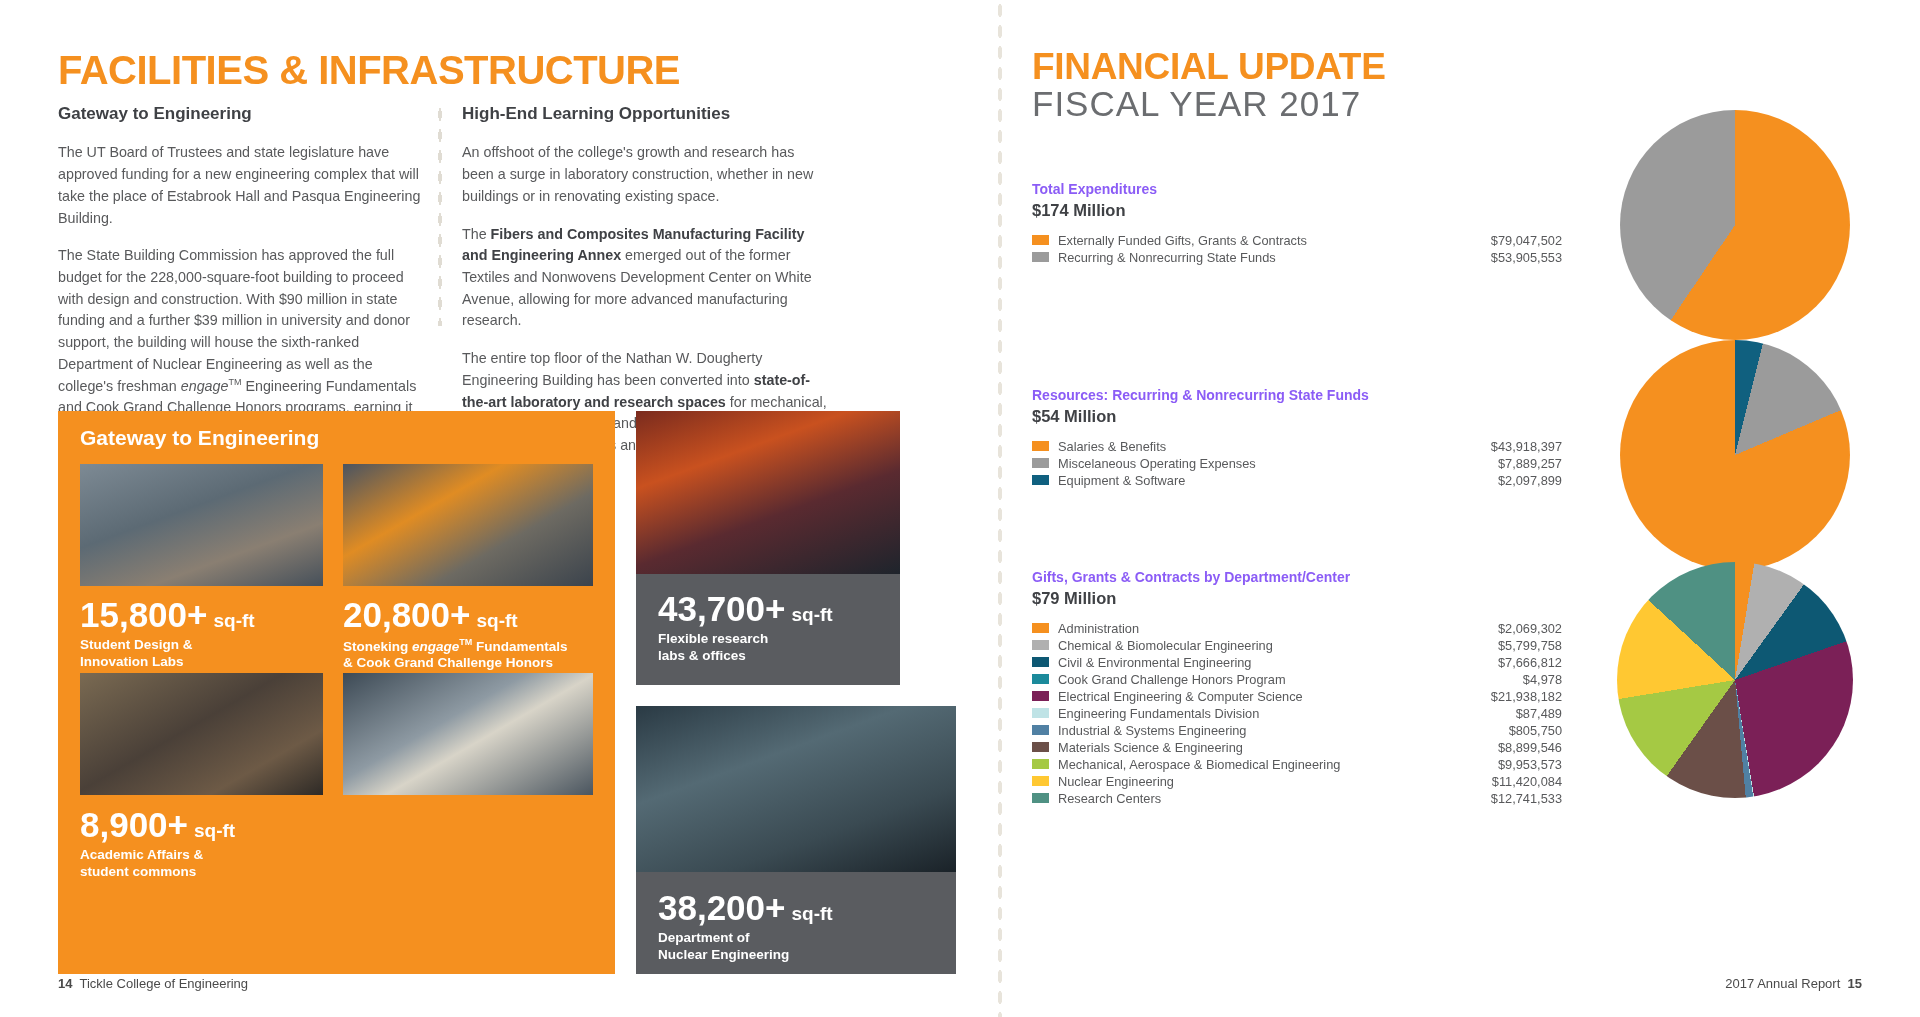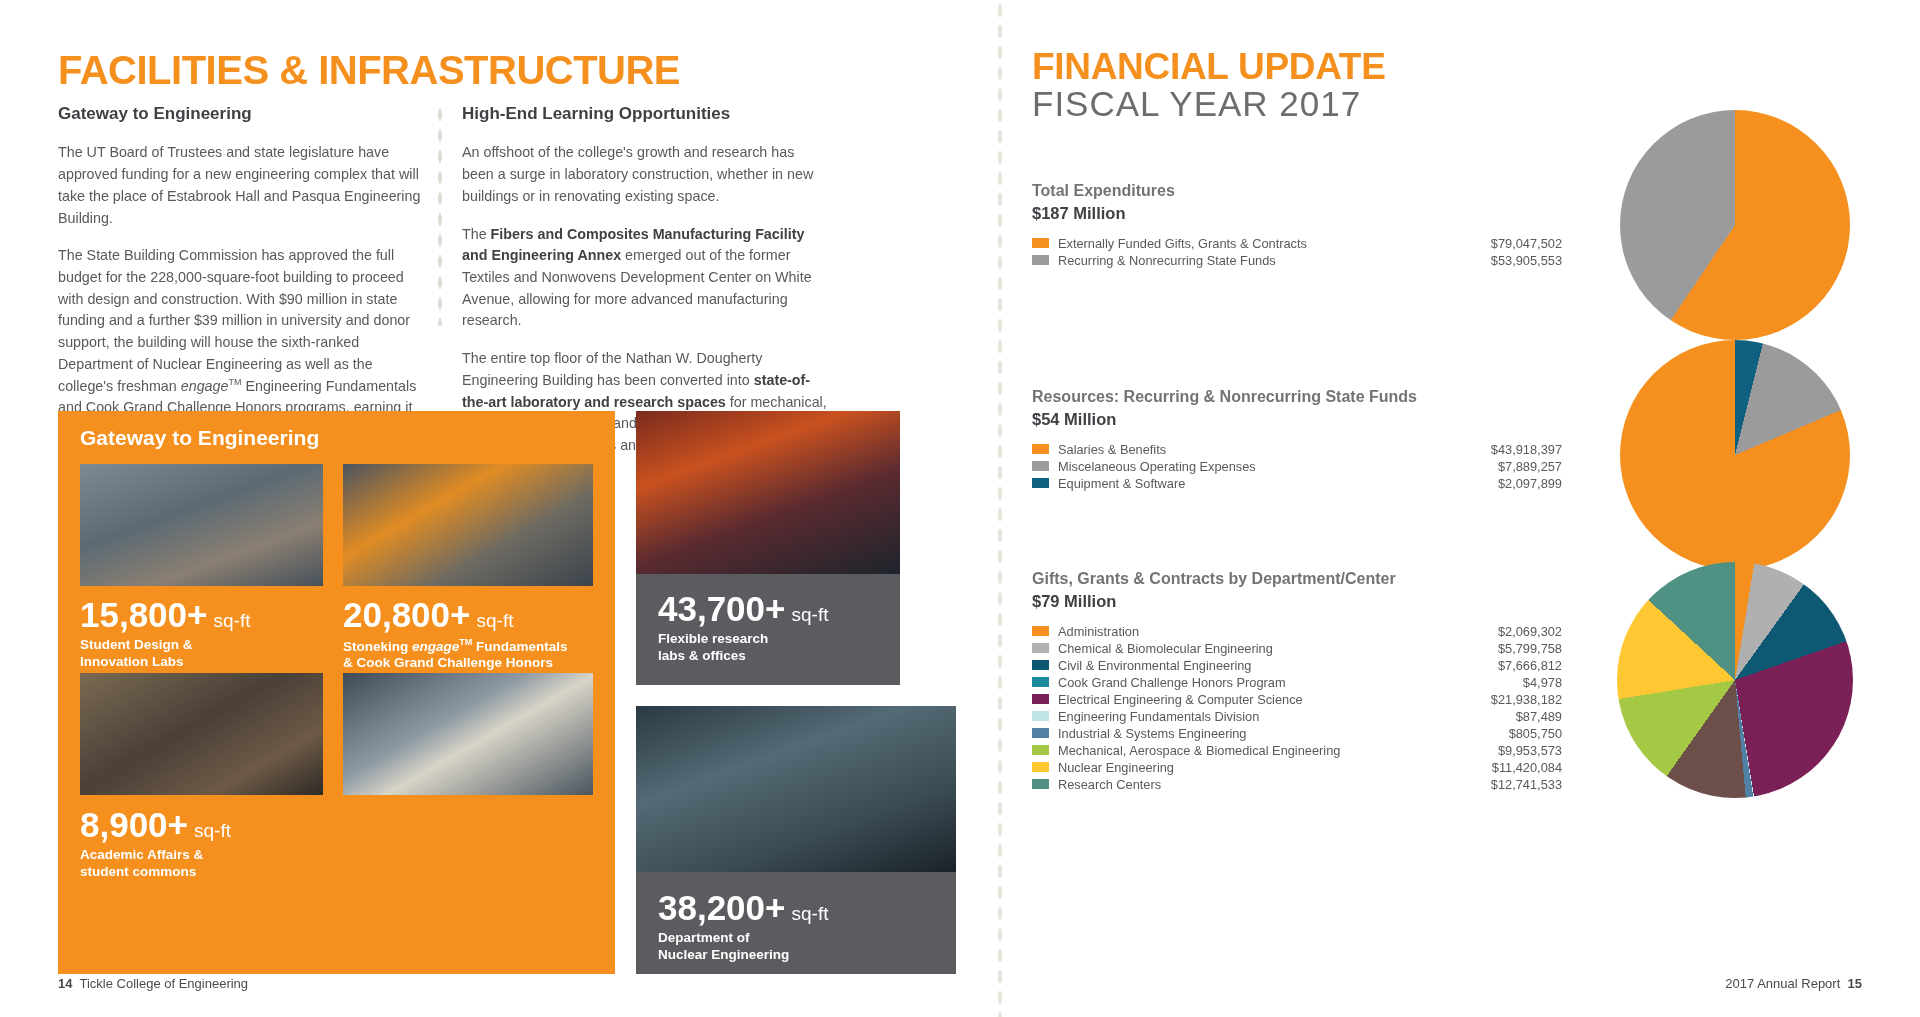--- a/index.html
+++ b/index.html
@@ -68,21 +68,21 @@
   .cell-photo {
     position: absolute;
     background: #6d6f72;
     overflow: hidden;
   }
   .big-num {
     font-size: 35px; font-weight: bold; color: #ffffff; line-height: 1;
     display: inline-block; vertical-align: baseline;
   }
   .sq-ft {
-    font-size: 19px; font-weight: normal; color: #ffffff;
+    font-size: 19px; font-weight: bold; color: #ffffff;
     margin-left: 6px; display: inline-block;
   }
   .cap {
     font-size: 13.5px; font-weight: bold; color: #ffffff;
     line-height: 1.25; margin-top: 5px;
   }
   .cap i { font-style: italic; }
 
   
   .panel-gray {
@@ -108,21 +108,21 @@
   .fin-title {
     position: absolute; left: 36px; top: 46px;
     font-size: 37px; font-weight: bold; color: #f5901f; letter-spacing: -0.3px; text-align: center;
   }
   .fin-sub {
     position: absolute; left: 36px; top: 84px;
     font-size: 35px; font-weight: normal; color: #6b6d70; letter-spacing: 1px;
   }
 
   .fin-block { position: absolute; left: 36px; width: 530px; }
-  .fin-head { font-size: 16px; font-weight: bold; color: #737373; line-height: 1.35; }
+  .fin-head { font-size: 14px; font-weight: bold; color: #8b5cf6; line-height: 1.35; }
   .fin-amt  { font-size: 16.5px; font-weight: bold; color: #3f4145; line-height: 1.35; }
 
   table.legend { border-collapse: collapse; margin-top: 11px; width: 100%; }
   table.legend td { font-size: 12.8px; color: #58595b; padding: 1px 0; vertical-align: middle; }
   table.legend td.sw { width: 26px; }
   table.legend td.val { text-align: right; white-space: nowrap; width: 120px; }
   .swatch { display: inline-block; width: 17px; height: 10px; }
 
   .pie-wrap { position: absolute; }
   .pie { border-radius: 50%; }
@@ -203,21 +203,21 @@
 
   <div class="gutter"></div>
 
   <div class="right-page">
 
     <div class="fin-title">FINANCIAL UPDATE</div>
     <div class="fin-sub">FISCAL YEAR 2017</div>
 
     <div class="fin-block" style="top:180px;">
       <div class="fin-head">Total Expenditures</div>
-      <div class="fin-amt">$187 Million</div>
+      <div class="fin-amt">$174 Million</div>
       <table class="legend">
         <tbody>
             <tr>
           <td class="sw"><span class="swatch" style="background:#f5901f"></span></td>
           <td>Externally Funded Gifts, Grants &amp; Contracts</td>
           <td class="val">$79,047,502</td>
         </tr>
         <tr>
           <td class="sw"><span class="swatch" style="background:#9b9b9b"></span></td>
           <td>Recurring &amp; Nonrecurring State Funds</td>
@@ -293,20 +293,25 @@
         </tr>
         <tr>
           <td class="sw"><span class="swatch" style="background:#bfe3e6"></span></td>
           <td>Engineering Fundamentals Division</td>
           <td class="val">$87,489</td>
         </tr>
         <tr>
           <td class="sw"><span class="swatch" style="background:#5080a3"></span></td>
           <td>Industrial &amp; Systems Engineering</td>
           <td class="val">$805,750</td>
+        </tr>
+        <tr>
+          <td class="sw"><span class="swatch" style="background:#6b4f48"></span></td>
+          <td>Materials Science &amp; Engineering</td>
+          <td class="val">$8,899,546</td>
         </tr>
         <tr>
           <td class="sw"><span class="swatch" style="background:#a5c944"></span></td>
           <td>Mechanical, Aerospace &amp; Biomedical Engineering</td>
           <td class="val">$9,953,573</td>
         </tr>
         <tr>
           <td class="sw"><span class="swatch" style="background:#ffc832"></span></td>
           <td>Nuclear Engineering</td>
           <td class="val">$11,420,084</td>

